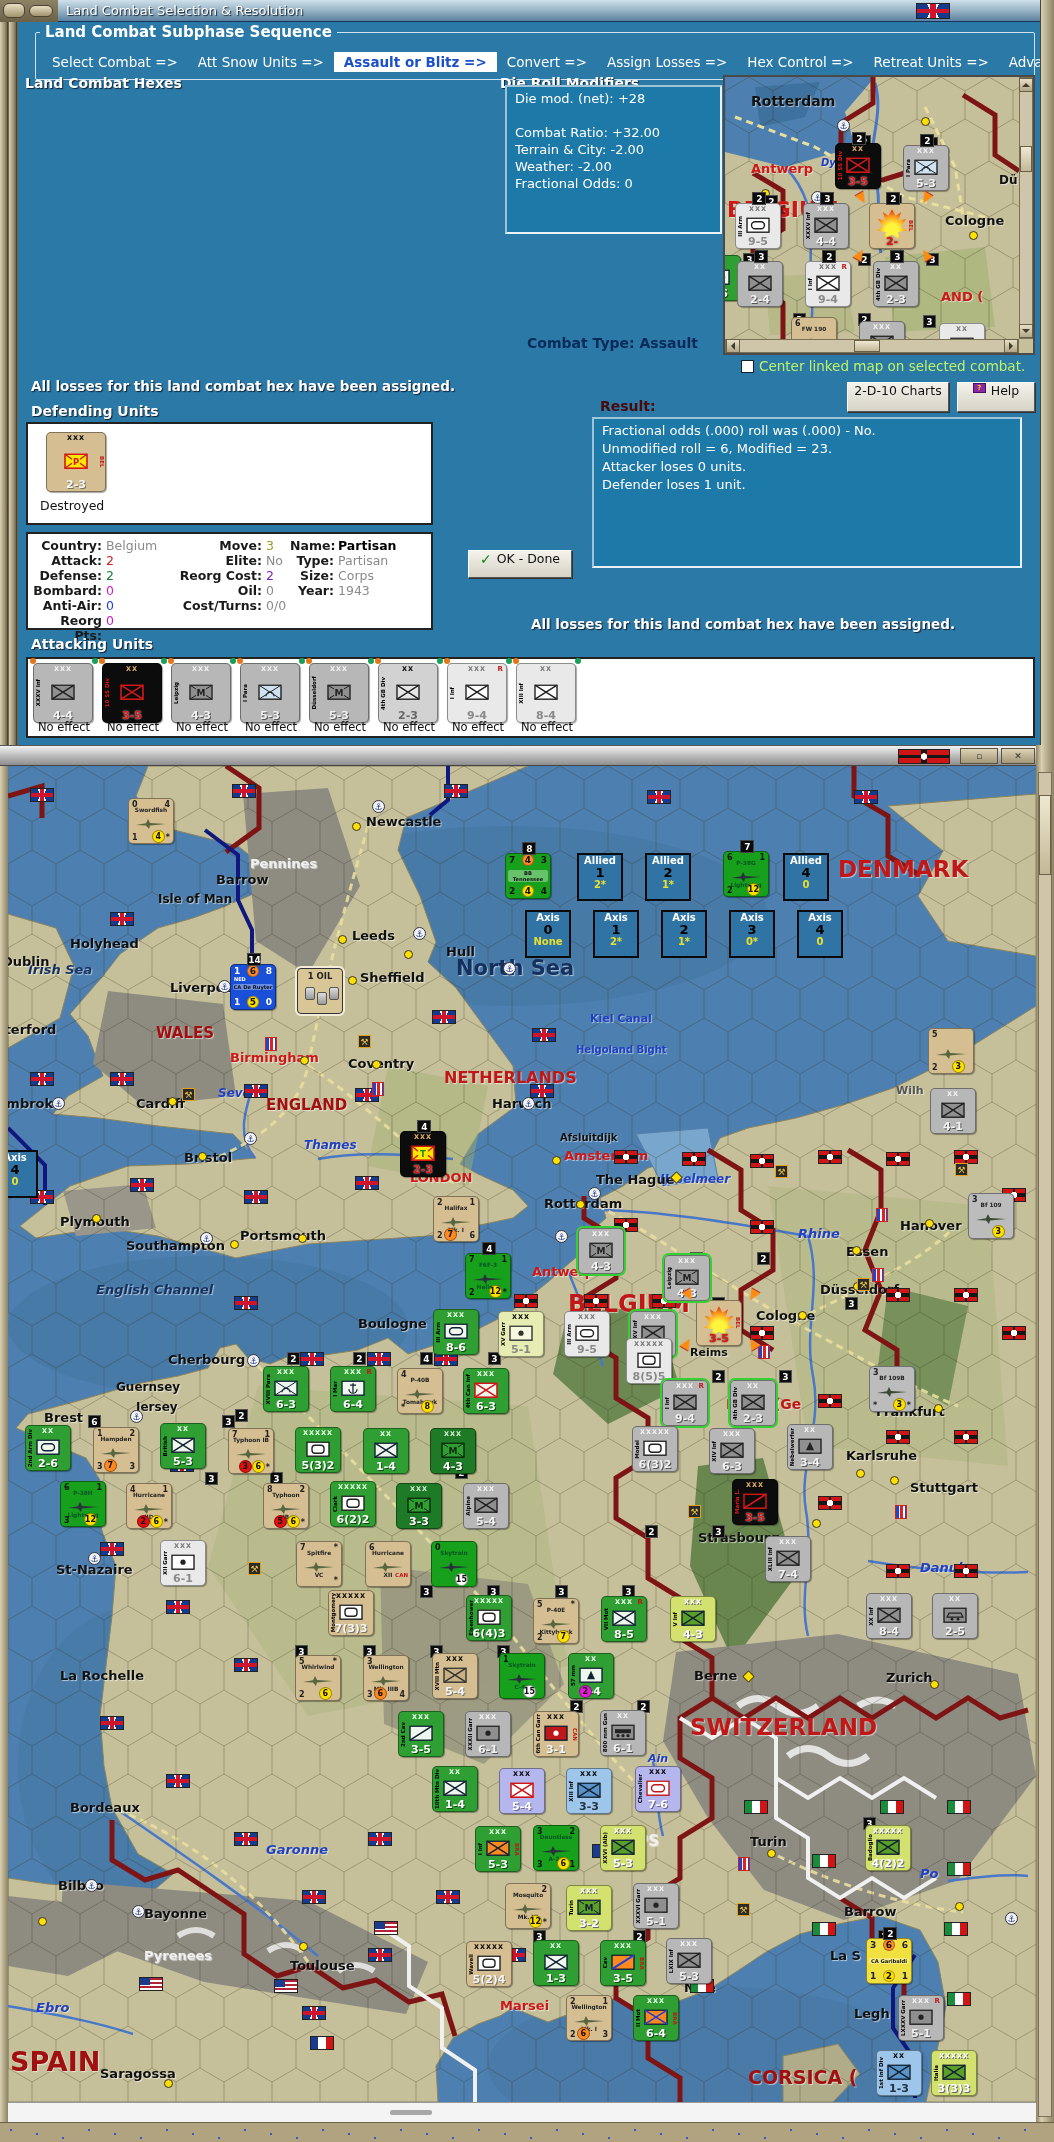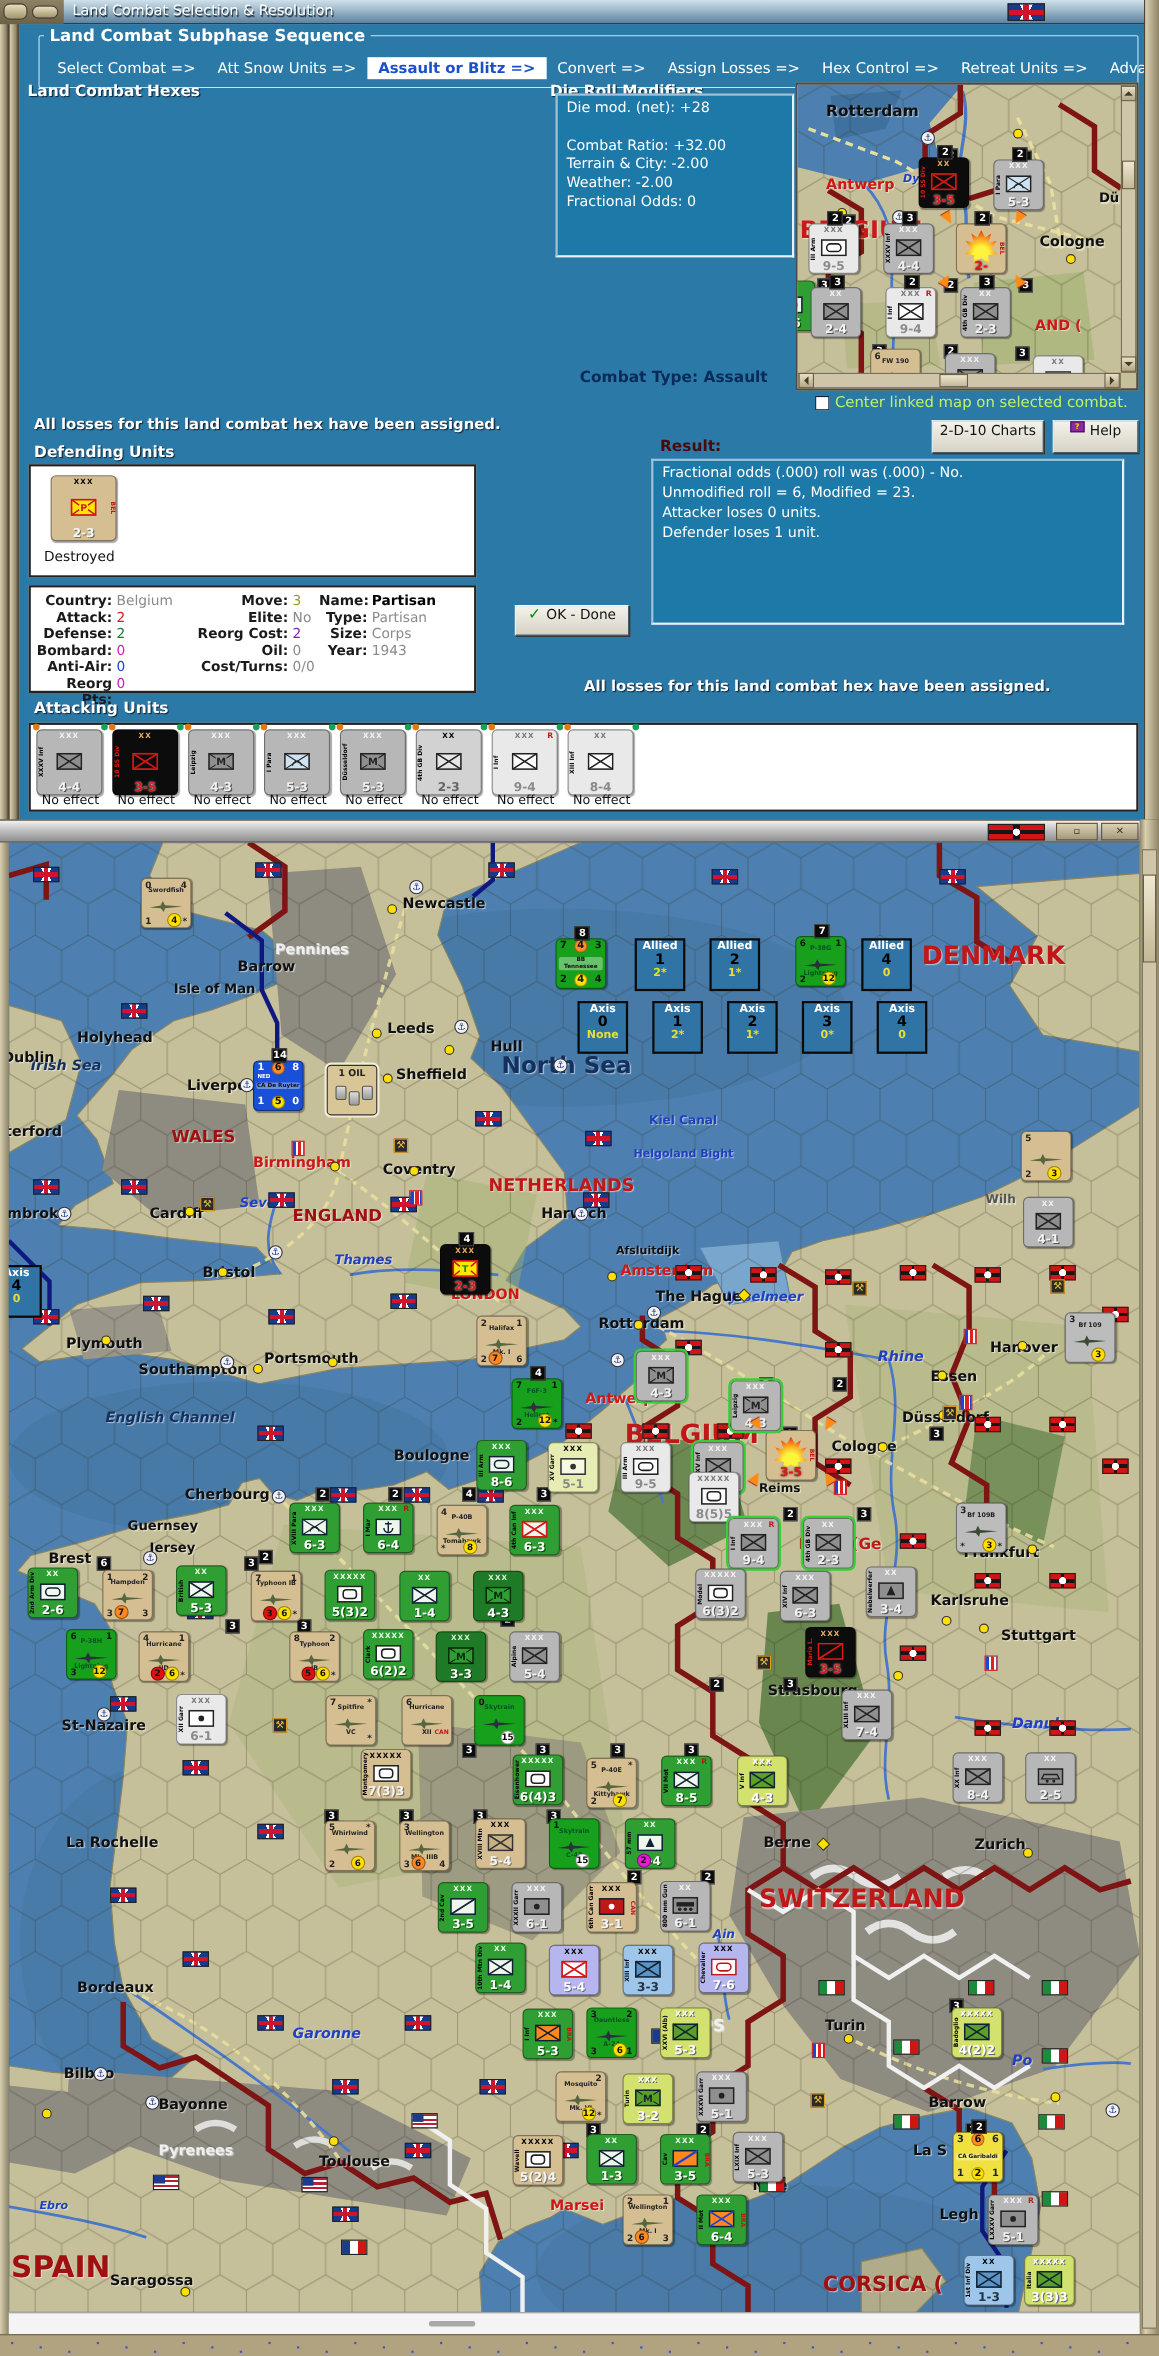--- a/index.html
+++ b/index.html
@@ -783,21 +783,21 @@
         <div class="mlabel" style="left: 136px; top: 1182px; font-size: 13px; color: rgb(240, 240, 240);">Pyrenees</div>
         <div class="mlabel" style="left: 718px; top: 630px; font-size: 14px; color: rgb(192, 24, 24);">LAND (Ge</div>
         <div class="mlabel" style="left: 582px; top: 246px; font-size: 11px; color: rgb(32, 64, 192);">Kiel Canal</div>
         <div class="mlabel" style="left: 568px; top: 278px; font-size: 10px; color: rgb(32, 64, 192);">Helgoland Bight</div>
         <div class="mlabel" style="left: 552px; top: 366px; font-size: 10px; color: rgb(16, 16, 16);">Afsluitdijk</div>
         <div class="mlabel it" style="left: 652px; top: 406px; font-size: 12px; color: rgb(32, 64, 192);">IJsselmeer</div>
         <div class="mlabel it" style="left: 790px; top: 460px; font-size: 13px; color: rgb(32, 64, 192);">Rhine</div>
         <div class="mlabel it" style="left: 912px; top: 794px; font-size: 13px; color: rgb(32, 64, 192);">Danube</div>
         <div class="mlabel it" style="left: 912px; top: 1100px; font-size: 13px; color: rgb(32, 64, 192);">Po</div>
         <div class="mlabel it" style="left: 258px; top: 1076px; font-size: 13px; color: rgb(32, 64, 192);">Garonne</div>
-        <div class="mlabel it" style="left: 28px; top: 1234px; font-size: 10px; color: rgb(32, 64, 192);">Ebro</div>
+        <div class="mlabel it" style="left: 28px; top: 1234px; font-size: 13px; color: rgb(32, 64, 192);">Ebro</div>
         <div class="mlabel it" style="left: 210px; top: 320px; font-size: 12px; color: rgb(32, 64, 192);">Severn</div>
         <div class="mlabel it" style="left: 296px; top: 372px; font-size: 12px; color: rgb(32, 64, 192);">Thames</div>
         <div class="mlabel it" style="left: 640px; top: 986px; font-size: 11px; color: rgb(32, 64, 192);">Ain</div>
         <div class="city" style="left: 358px; top: 48px;">Newcastle</div>
         <div class="city" style="left: 208px; top: 106px;">Barrow</div>
         <div class="city" style="left: 150px; top: 126px; font-size: 12px;">Isle of Man</div>
         <div class="city" style="left: 62px; top: 170px;">Holyhead</div>
         <div class="city" style="left: -6px; top: 188px;">Dublin</div>
         <div class="city" style="left: -26px; top: 256px;">Waterford</div>
         <div class="city" style="left: -20px; top: 330px;">Pembroke</div>

